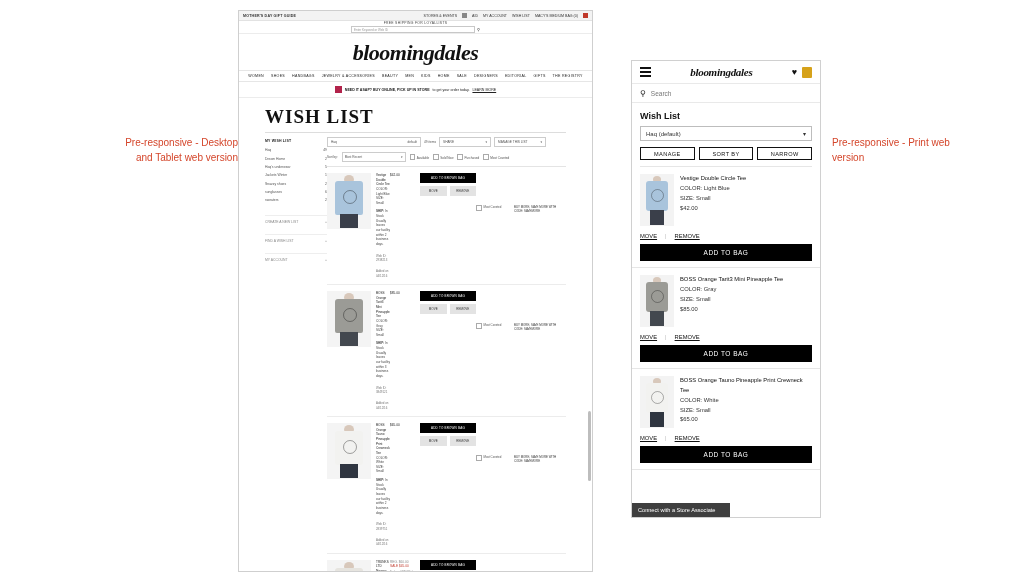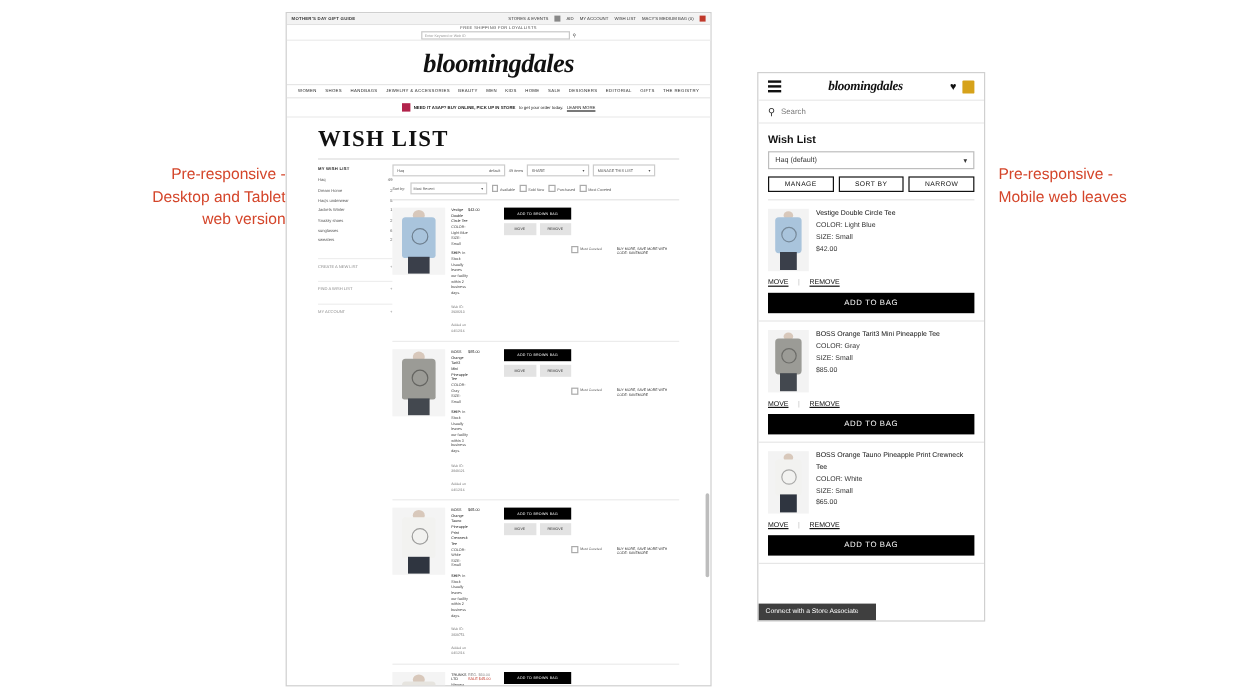--- a/index.html
+++ b/index.html
@@ -6,21 +6,21 @@
   body{
     width:1030px;height:580px;
     background:#ffffff;
     font-family:"Liberation Sans",sans-serif;
     overflow:hidden;
     position:relative;
   }
   .annot{
     position:absolute;
     color:#d4452a;
-    font-size:13px;
+    font-size:10px;
     line-height:1.45;
     width:120px;
   }
   #annot-left{left:118px;top:136px;text-align:right;}
   #annot-right{left:832px;top:136px;text-align:left;}
 
   
   #desktop{
     position:absolute;left:238px;top:10px;width:353px;height:560px;
     background:#fff;border:1px solid #cfcfcf;overflow:hidden;
@@ -167,21 +167,21 @@
   .m-add{background:#000;color:#fff;text-align:center;font-size:6.5px;letter-spacing:.5px;padding:5px 0;}
   .m-chat{
     position:absolute;left:0;bottom:0;width:86px;background:#3f3f3f;color:#fff;
     font-size:5.6px;padding:4px 6px;
   }
 </style>
 </head>
 <body>
 
 <div class="annot" id="annot-left">Pre-responsive - Desktop and Tablet web version</div>
-<div class="annot" id="annot-right">Pre-responsive - Mobile web leaves</div>
+<div class="annot" id="annot-right">Pre-responsive - Print web version</div>
 
 <div id="desktop">
 
   <div class="d-topbar">
     <div class="left">MOTHER'S DAY GIFT GUIDE</div>
     <div class="right">
       <span>STORES &amp; EVENTS</span>
       <span class="swatch2"></span>
       <span>AID</span>
       <span>MY ACCOUNT</span>

